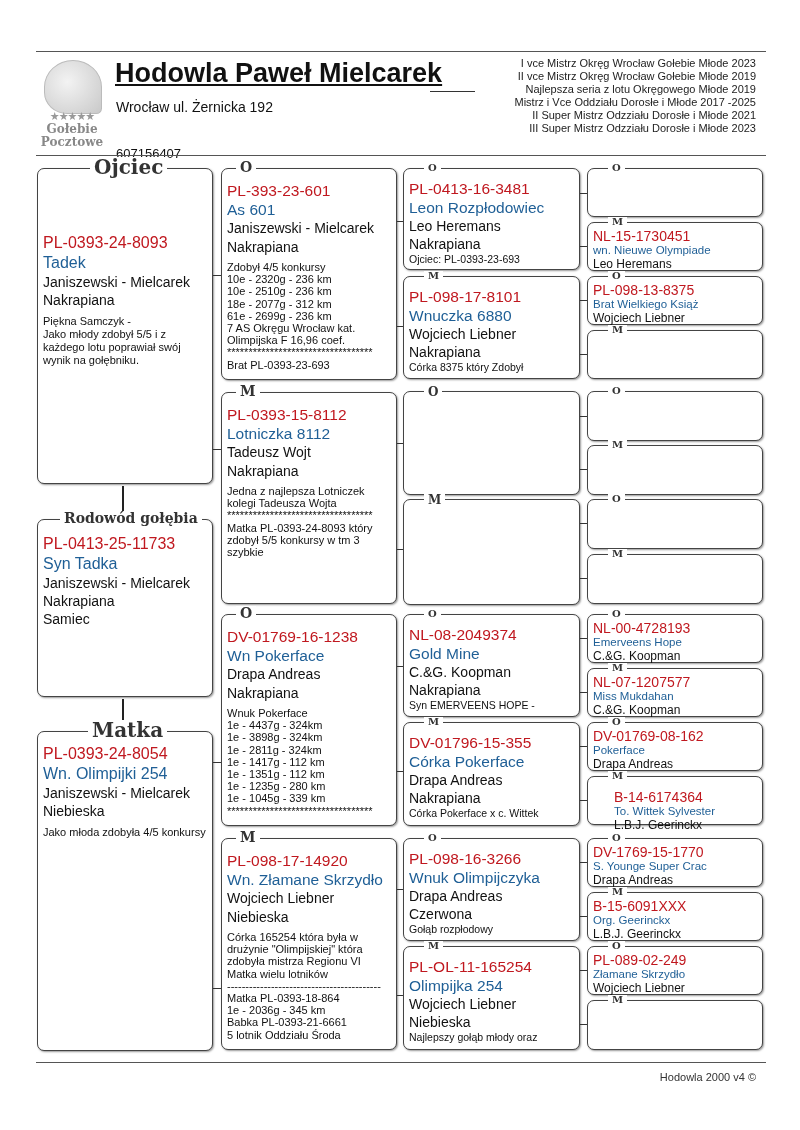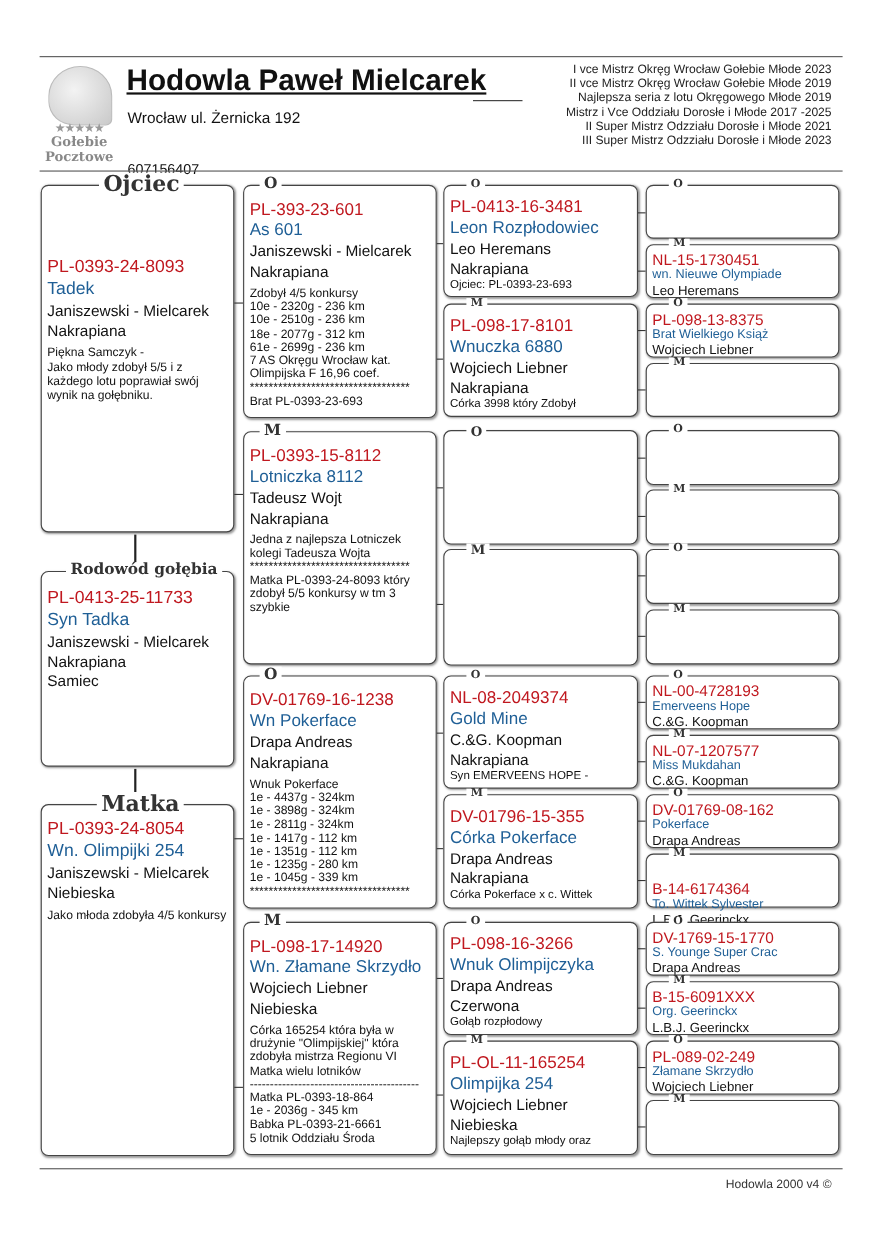--- a/index.html
+++ b/index.html
@@ -192,21 +192,21 @@
     <div class="desc">Ojciec: PL-0393-23-693</div>
   </div>
 </div>
 <div class="box l3" style="left:403px;top:276px;width:177px;height:103px;">
   <div class="lbl sml" style="left:20px;">M</div>
   <div class="content" style="top:10px;">
     <div class="ring">PL-098-17-8101</div>
     <div class="name">Wnuczka 6880</div>
     <div class="own">Wojciech Liebner</div>
     <div class="col">Nakrapiana</div>
-    <div class="desc">Córka 3998 który Zdobył</div>
+    <div class="desc">Córka 8375 który Zdobył</div>
   </div>
 </div>
 <div class="box l3" style="left:403px;top:391px;width:177px;height:104px;">
   <div class="lbl sml" style="left:20px;font-size:12px;">O</div>
 </div>
 <div class="box l3" style="left:403px;top:499px;width:177px;height:106px;">
   <div class="lbl sml" style="left:20px;font-size:12px;">M</div>
 </div>
 <div class="box l3" style="left:403px;top:614px;width:177px;height:103px;">
   <div class="lbl sml" style="left:20px;">O</div>
@@ -324,21 +324,21 @@
 <div class="box l4" style="left:587px;top:722px;width:176px;height:49px;">
   <div class="lbl sml" style="left:20px;">O</div>
   <div class="content" style="top:5px;">
       <div class="ring">DV-01769-08-162</div>
       <div class="name">Pokerface</div>
       <div class="own">Drapa Andreas</div>
     </div>
 </div>
 <div class="box l4" style="left:587px;top:776px;width:176px;height:49px;">
   <div class="lbl sml" style="left:20px;">M</div>
-  <div class="content" style="top:23px;">
+  <div class="content" style="top:12px;margin-left:21px;">
       <div class="ring">B-14-6174364</div>
       <div class="name">To. Wittek Sylvester</div>
       <div class="own">L.B.J. Geerinckx</div>
     </div>
 </div>
 <div class="box l4" style="left:587px;top:838px;width:176px;height:49px;">
   <div class="lbl sml" style="left:20px;">O</div>
   <div class="content" style="top:5px;">
       <div class="ring">DV-1769-15-1770</div>
       <div class="name">S. Younge Super Crac</div>

